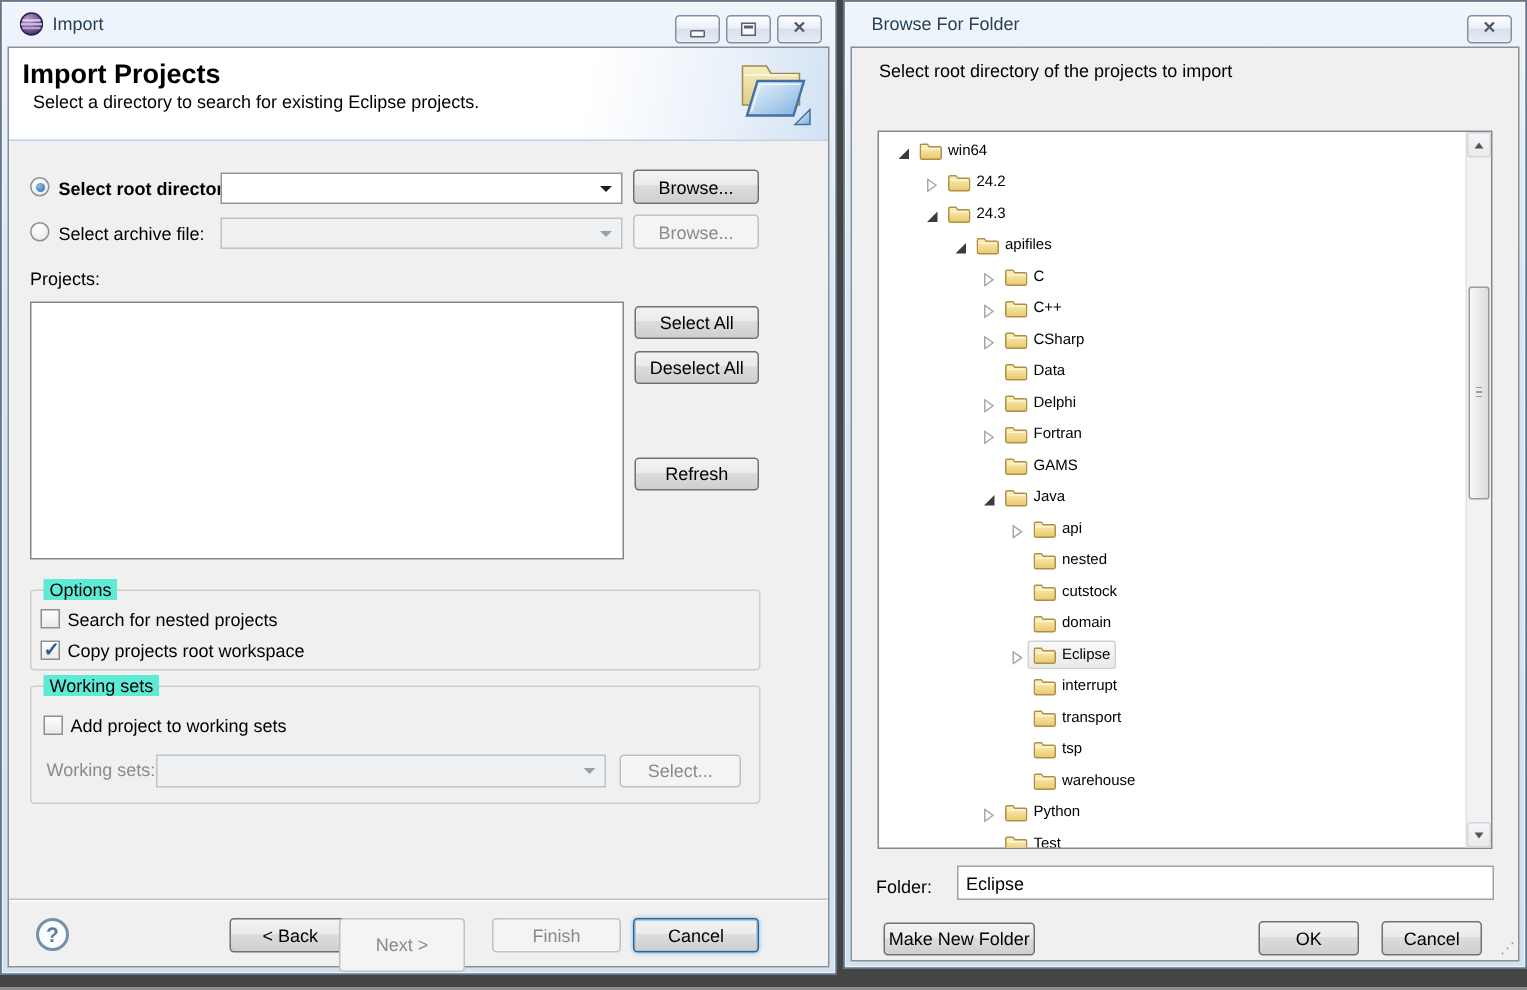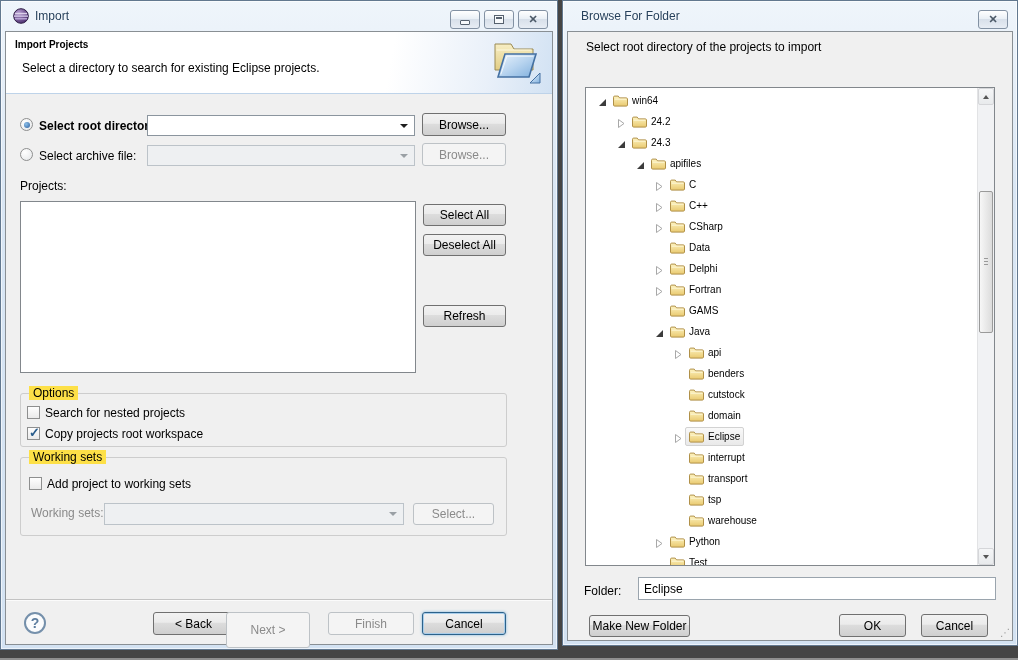--- a/index.html
+++ b/index.html
@@ -44,27 +44,27 @@
            background:radial-gradient(circle at 35% 35%, #8cc0ea, #2d5f9e); }
 
   .cb { position:absolute; width:13px; height:13px; border:1px solid #8e8f8f;
         background:linear-gradient(#fefefe,#eaeaea); }
   .cb.checked::after { content:"\2713"; position:absolute; left:1px; top:-3px; font-size:13px; font-weight:bold; color:#2a5d8c; }
 
   .label { position:absolute; white-space:nowrap; font-size:12px; }
   .label.dim { color:#8a8a8a; }
 
   .group { position:absolute; border:1px solid #cdcdcd; border-radius:3px; }
-  .legend { position:absolute; top:-8px; left:8px; background:#fde047; padding:0 4px; font-size:12px; }
+  .legend { position:absolute; top:-8px; left:8px; background:#5eead4; padding:0 4px; font-size:12px; }
 
   .listbox { position:absolute; background:#fff; border:1px solid #82878c; }
 
   .banner { position:absolute; left:0; top:0; right:0; height:62px;
             background:linear-gradient(100deg,#ffffff 70%,#e9f0f9 88%,#d2e2f3); border-bottom:1px solid #bed3e9; }
-  .banner-title { position:absolute; left:9px; top:7px; font-weight:bold; font-size:10px; }
+  .banner-title { position:absolute; left:9px; top:7px; font-weight:bold; font-size:18px; }
   .banner-desc { position:absolute; left:16px; top:29px; font-size:12px; }
   .banner-icon { position:absolute; right:10px; top:4px; }
 
   .help { position:absolute; width:22px; height:22px; border-radius:50%; border:2px solid #7590ab;
           color:#5d7d9e; font-weight:bold; font-size:14px; display:flex; align-items:center; justify-content:center;
           background:#fbfcfd; }
   .sep { position:absolute; left:0; right:0; height:1px; background:#c3c3c3; box-shadow:0 1px 0 #fbfbfb; }
 
   
   .tree { position:absolute; background:#fff; border:1px solid #82878c; overflow:hidden; }
@@ -373,21 +373,21 @@
               </svg>
               <span class="tlabel">api</span>
             </span>
           </div>
           <div class="trow" style="top: 275px;">
             <span class="node" style="left:99px">
               <svg width="15" height="13" viewBox="0 0 15 13">
                 <path d="M0.5 3.2 C0.5 2.6 1 2.1 1.6 2.1 L5.2 2.1 L6.6 3.9 L13.4 3.9 C14 3.9 14.5 4.4 14.5 5 L14.5 11 C14.5 11.6 14 12.1 13.4 12.1 L1.6 12.1 C1 12.1 0.5 11.6 0.5 11 Z" fill="url(#fgrad)" stroke="#b09048"></path>
                 <path d="M1.6 5.2 L13.4 5.2" stroke="#fdf6d5" fill="none"></path>
               </svg>
-              <span class="tlabel">benders</span>
+              <span class="tlabel">nested</span>
             </span>
           </div>
           <div class="trow" style="top: 296px;">
             <span class="node" style="left:99px">
               <svg width="15" height="13" viewBox="0 0 15 13">
                 <path d="M0.5 3.2 C0.5 2.6 1 2.1 1.6 2.1 L5.2 2.1 L6.6 3.9 L13.4 3.9 C14 3.9 14.5 4.4 14.5 5 L14.5 11 C14.5 11.6 14 12.1 13.4 12.1 L1.6 12.1 C1 12.1 0.5 11.6 0.5 11 Z" fill="url(#fgrad)" stroke="#b09048"></path>
                 <path d="M1.6 5.2 L13.4 5.2" stroke="#fdf6d5" fill="none"></path>
               </svg>
               <span class="tlabel">cutstock</span>
             </span>

